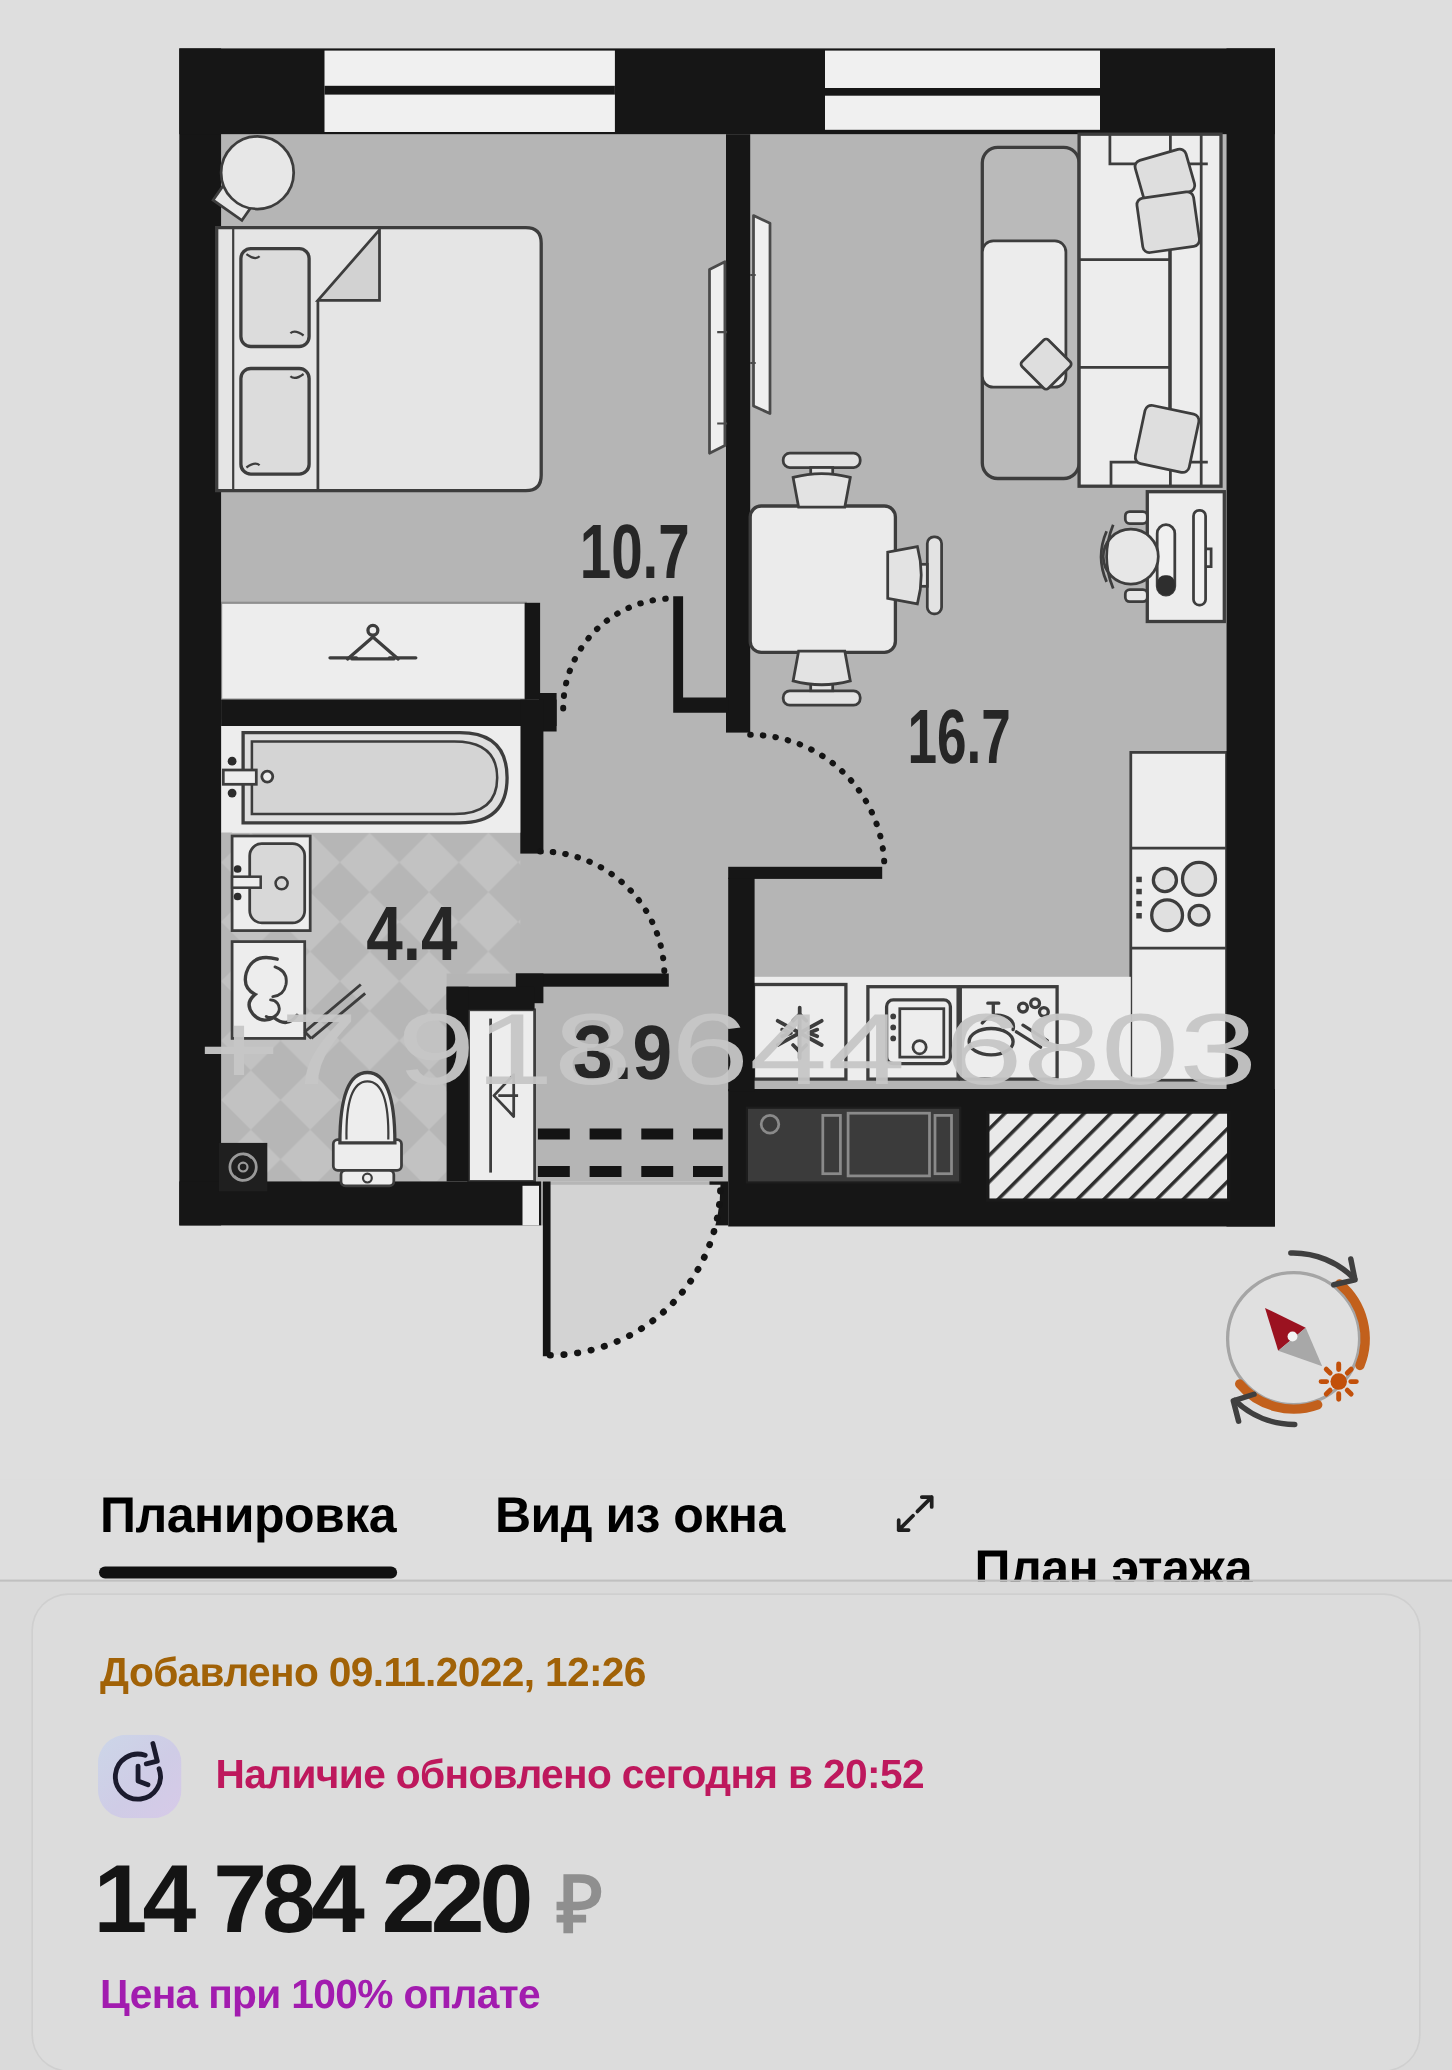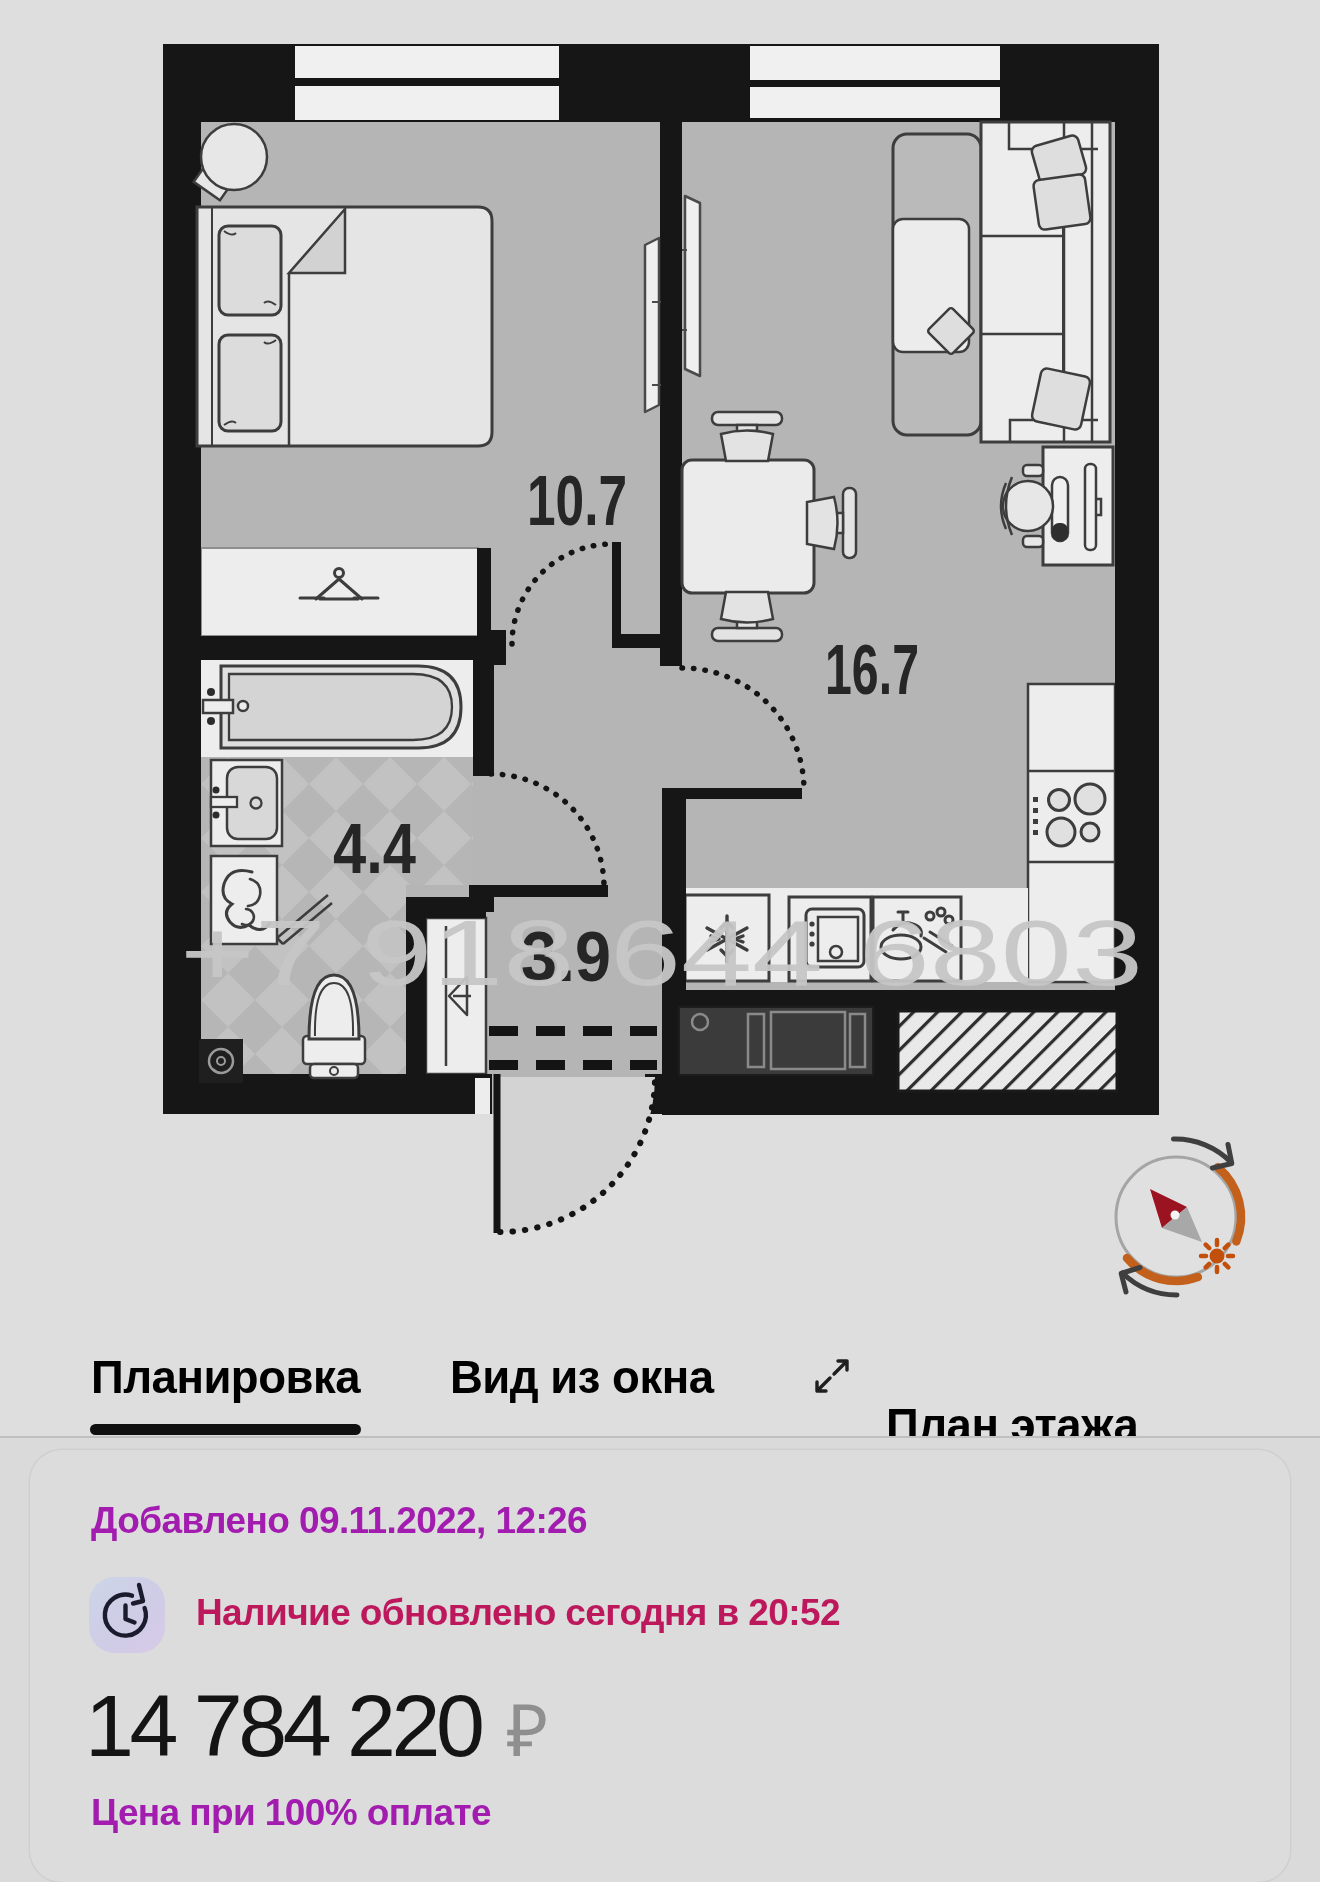--- a/index.html
+++ b/index.html
@@ -5,23 +5,23 @@
   html,body{margin:0;padding:0;}
   body{width:1320px;height:1882px;background:#dadada;font-family:"Liberation Sans",sans-serif;overflow:hidden;position:relative;}
   .top{position:absolute;left:0;top:0;width:1320px;height:1345px;background:#dedede;}
   svg{display:block}
   .tabs{position:absolute;left:0;top:1345px;width:1320px;height:91px;background:#dedede;}
   .tab{position:absolute;font-weight:bold;font-size:45.5px;color:#000000;letter-spacing:-0.5px;}
   .underline{position:absolute;left:90px;top:1424px;width:271px;height:11px;border-radius:6px;background:#101010;}
   .divider{position:absolute;left:0;top:1436px;width:1320px;height:2px;background:#c0c0c0;}
   .below{position:absolute;left:0;top:1438px;width:1320px;height:448px;background:#dadada;}
   .card{position:absolute;left:30px;top:1450px;width:1260px;height:432px;border-radius:32px;background:#dcdcdc;box-shadow:0 0 0 1.5px #cfcfcf;}
-  .added{position:absolute;left:91px;top:1500px;font-size:37px;font-weight:bold;color:#a21caf;letter-spacing:-0.6px;}
+  .added{position:absolute;left:91px;top:1500px;font-size:37px;font-weight:bold;color:#a16207;letter-spacing:-0.6px;}
   .avail{position:absolute;left:196px;top:1592px;font-size:37px;font-weight:bold;color:#be185d;letter-spacing:-0.6px;}
-  .price{position:absolute;left:85px;top:1675px;font-size:88px;font-weight:normal;color:#141414;letter-spacing:-4.5px;}
+  .price{position:absolute;left:85px;top:1675px;font-size:88px;font-weight:bold;color:#141414;letter-spacing:-4.5px;}
   .rub{color:#8f8f8f;font-size:72px;letter-spacing:0;margin-left:6px;}
   .terms{position:absolute;left:91px;top:1792px;font-size:37px;font-weight:bold;color:#a21caf;letter-spacing:-0.6px;}
 </style>
 </head>
 <body>
 
 <div class="top"></div>
 <svg id="plan" width="1320" height="1345" viewBox="0 0 1320 1345" style="position:absolute;left:0;top:0">
 <defs>
 <pattern id="chk" width="54" height="54" patternUnits="userSpaceOnUse" x="201" y="757">

